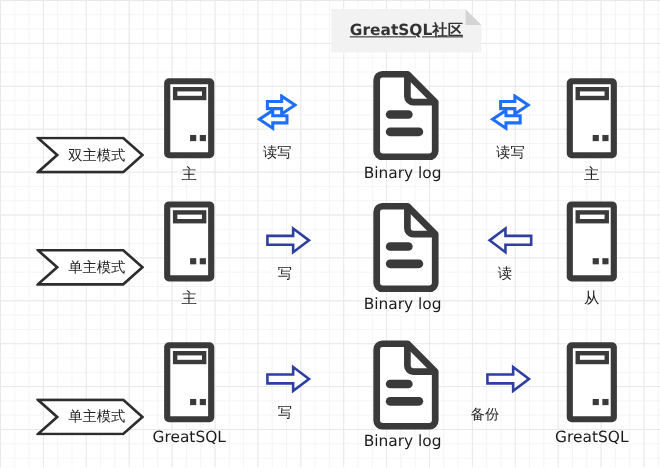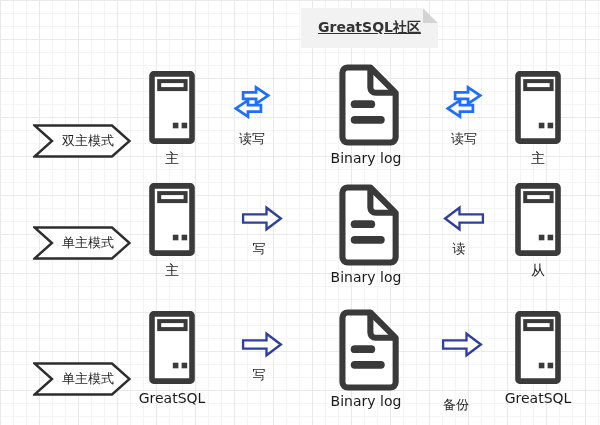--- a/index.html
+++ b/index.html
@@ -148,20 +148,20 @@
   <div class="lbl arrow-lbl" style="left:259px;top:366px;">写</div>
 
   <svg class="icon" viewBox="0 0 76 94" style="left:330px;top:309px;width:72px;height:82px;">
       <use href="#sym-doc"></use>
     </svg>
   <div class="lbl lbl-en" style="left:366px;top:393px;">Binary log</div>
 
   <svg class="icon" viewBox="0 0 48 30" style="left:438px;top:331px;width:48px;height:27px;">
       <use href="#sym-arrow"></use>
     </svg>
-  <div class="lbl arrow-lbl" style="left:456px;top:368px;margin-top:28px;">备份</div>
+  <div class="lbl arrow-lbl" style="left:441px;top:368px;">备份</div>
 
   <svg class="icon" viewBox="0 0 60 94" style="left:514px;top:309px;width:48px;height:77px;">
       <use href="#sym-server"></use>
     </svg>
   <div class="lbl lbl-en" style="left:538px;top:390px;">GreatSQL</div>
 
 </div>
 
 </body></html>

